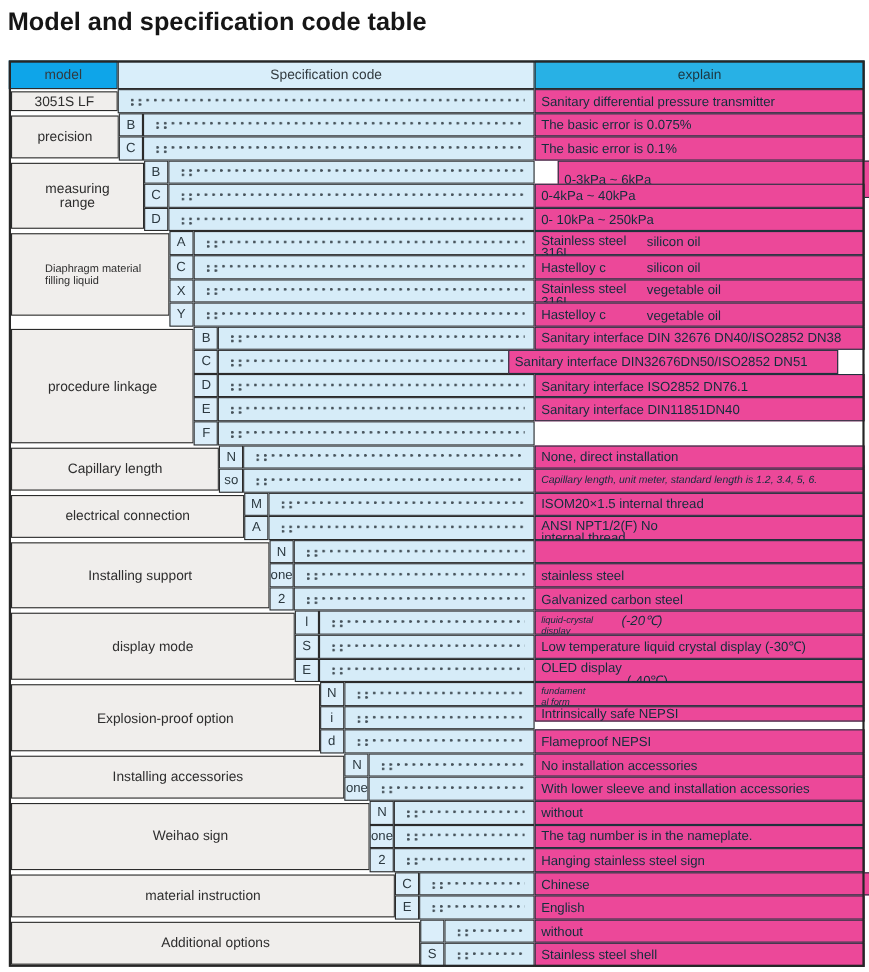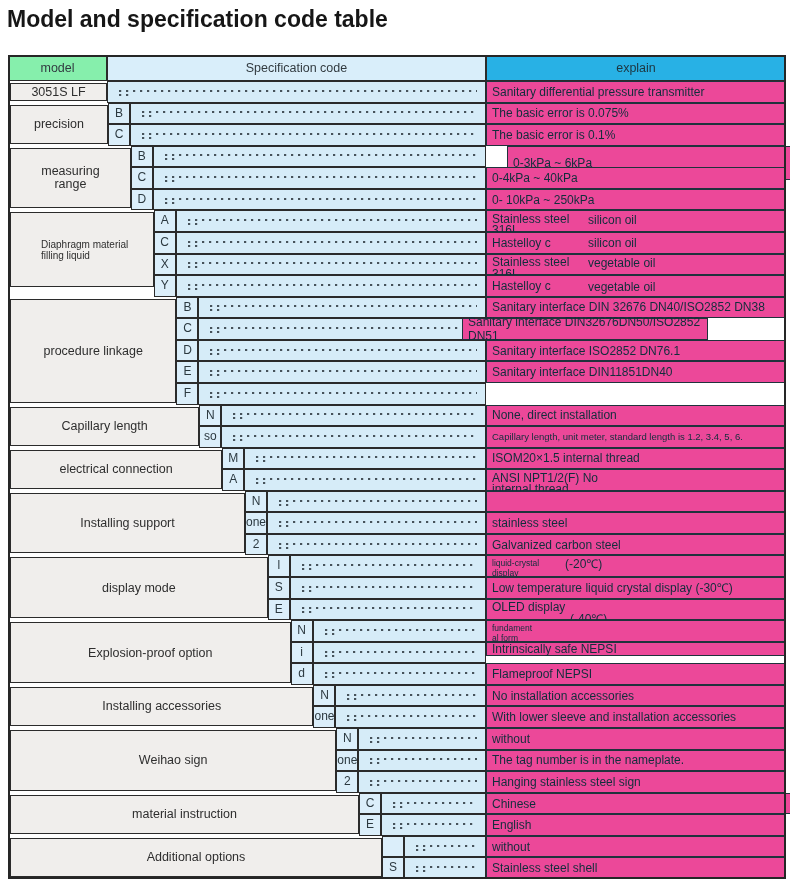--- a/index.html
+++ b/index.html
@@ -4,42 +4,42 @@
 <style>
   html,body{margin:0;padding:0;background:#ffffff;}
   body{width:790px;height:884px;position:relative;overflow:hidden;
        font-family:"Liberation Sans", sans-serif;}
   .title{position:absolute;left:7px;top:6px;font-size:23px;font-weight:700;
          color:#161616;letter-spacing:0;}
   #tbl{position:absolute;left:8px;top:55px;width:778px;height:824px;}
   .outer{position:absolute;inset:0;border:2px solid #262626;pointer-events:none;z-index:30;}
   .hcell{position:absolute;top:0;height:26px;box-sizing:border-box;border:1px solid #2b2b2b;
          display:flex;align-items:center;justify-content:center;font-size:12.5px;color:#323b40;}
-  .hmodel{left:0;width:99px;background:#86efac;}
+  .hmodel{left:0;width:99px;background:#0ea5e9;}
   .hspec{left:99px;width:379px;background:#d9eefa;}
   .hexp{left:478px;width:300px;background:#28b1e5;color:#1d3640;}
   .glabel{position:absolute;background:#f0eeec;border:1px solid #2b2b2b;box-sizing:border-box;
           display:flex;align-items:center;justify-content:center;text-align:center;
           font-size:12.5px;color:#2e2e2e;z-index:2;}
   .glabel.wrap span{display:inline-block;width:74px;line-height:13px;}
   .glabel.small{font-size:10px;justify-content:flex-start;text-align:left;padding-left:30px;}
   .glabel.small span{display:inline-block;width:132px;line-height:11px;}
   .code{position:absolute;background:#dbeefa;border:1px solid #2b2b2b;box-sizing:border-box;
         text-align:center;font-size:12px;color:#2c3940;white-space:nowrap;overflow:visible;z-index:3;}
   .spec{position:absolute;background:#d6ecf8;border:1px solid #2b2b2b;box-sizing:border-box;}
   .dotline{position:absolute;left:11px;right:8px;top:50%;margin-top:-3px;height:4px;
            background-image:radial-gradient(circle at 1.2px 2px,#46525a 1px,transparent 1.5px);
            background-size:7px 4px;background-repeat:repeat-x;}
   .dotlead{position:absolute;left:11px;top:50%;margin-top:1px;width:12px;height:5px;
            background-image:radial-gradient(circle at 1.2px 2px,#46525a 1px,transparent 1.5px);
            background-size:7px 4px;background-repeat:repeat-x;}
   .explain{position:absolute;background:#ec4899;border:1px solid #20323c;box-sizing:border-box;
            color:#112e3c;font-size:12px;padding-left:5px;overflow:visible;z-index:1;}
   .explain.single{display:flex;align-items:center;}
-  .explain.sm{font-size:9.5px;}
+  .explain.sm{font-size:9.5px;font-style:italic;}
   .explain.multi{line-height:11.5px;padding-top:2.5px;}
   .explain.multi.sm{font-size:8.5px;line-height:9.5px;padding-top:3px;}
   .explain .l2{display:block;}
   .explain .l2.ind{margin-left:78px;}
   .note{position:absolute;top:3.5px;font-size:12px;}
 </style>
 </head>
 <body>
 
 <div class="title">Model and specification code table</div>
@@ -147,21 +147,21 @@
         <div class="dotlead"></div>
       </div>
       <div class="explain single" style="left: 478px; top: 241.68px; width: 300px; height: 21.568px;">
         <span>Sanitary interface DIN 32676 DN40/ISO2852 DN38</span>
       </div>
       <div class="code" style="left: 168.49px; top: 263.248px; width: 22px; height: 21.568px; line-height: 19.568px;">C</div>
       <div class="spec" style="left: 190.49px; top: 263.248px; width: 287.51px; height: 21.568px;">
         <div class="dotline"></div>
         <div class="dotlead"></div>
       </div>
-      <div class="explain single" style="left: 454px; top: 263.248px; width: 246px; height: 21.568px; justify-content: flex-end;">
+      <div class="explain single" style="left: 454px; top: 263.248px; width: 300px; height: 21.568px;">
         <span>Sanitary interface DIN32676DN50/ISO2852 DN51</span>
       </div>
       <div class="code" style="left: 168.49px; top: 284.816px; width: 22px; height: 21.568px; line-height: 19.568px;">D</div>
       <div class="spec" style="left: 190.49px; top: 284.816px; width: 287.51px; height: 21.568px;">
         <div class="dotline"></div>
         <div class="dotlead"></div>
       </div>
       <div class="explain single" style="left: 478px; top: 284.816px; width: 300px; height: 21.568px;">
         <span>Sanitary interface ISO2852 DN76.1</span>
       </div>

